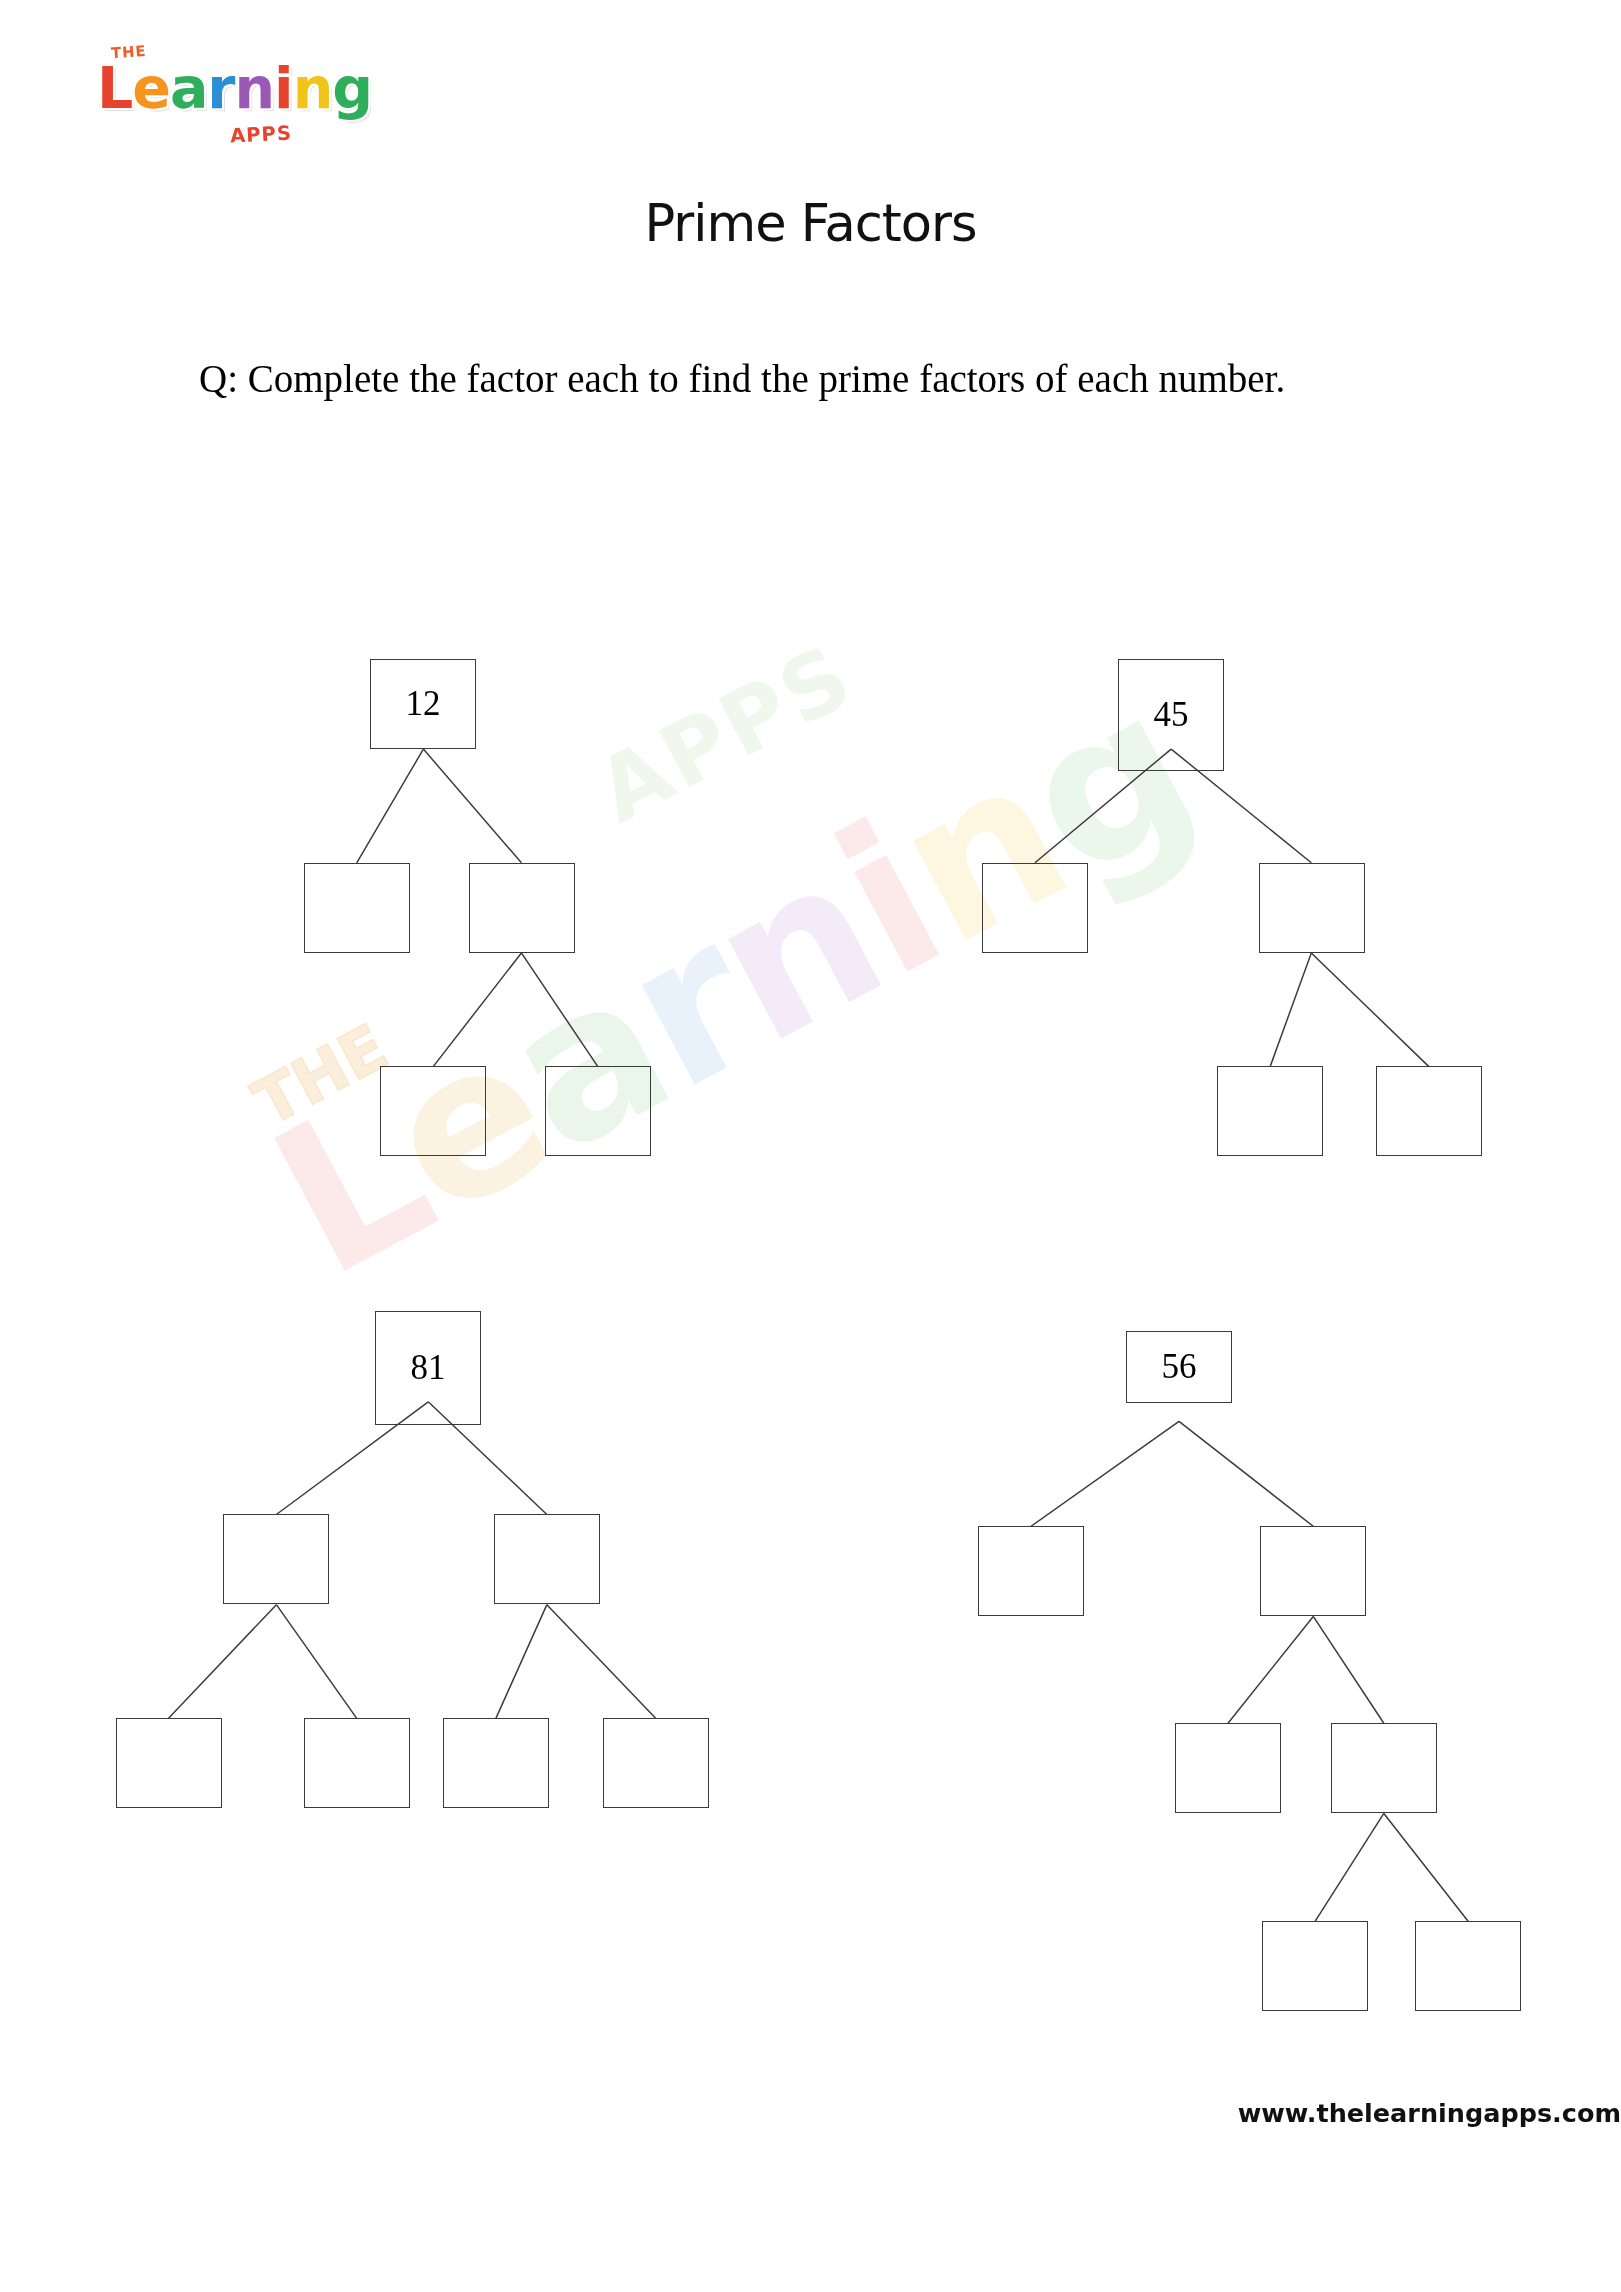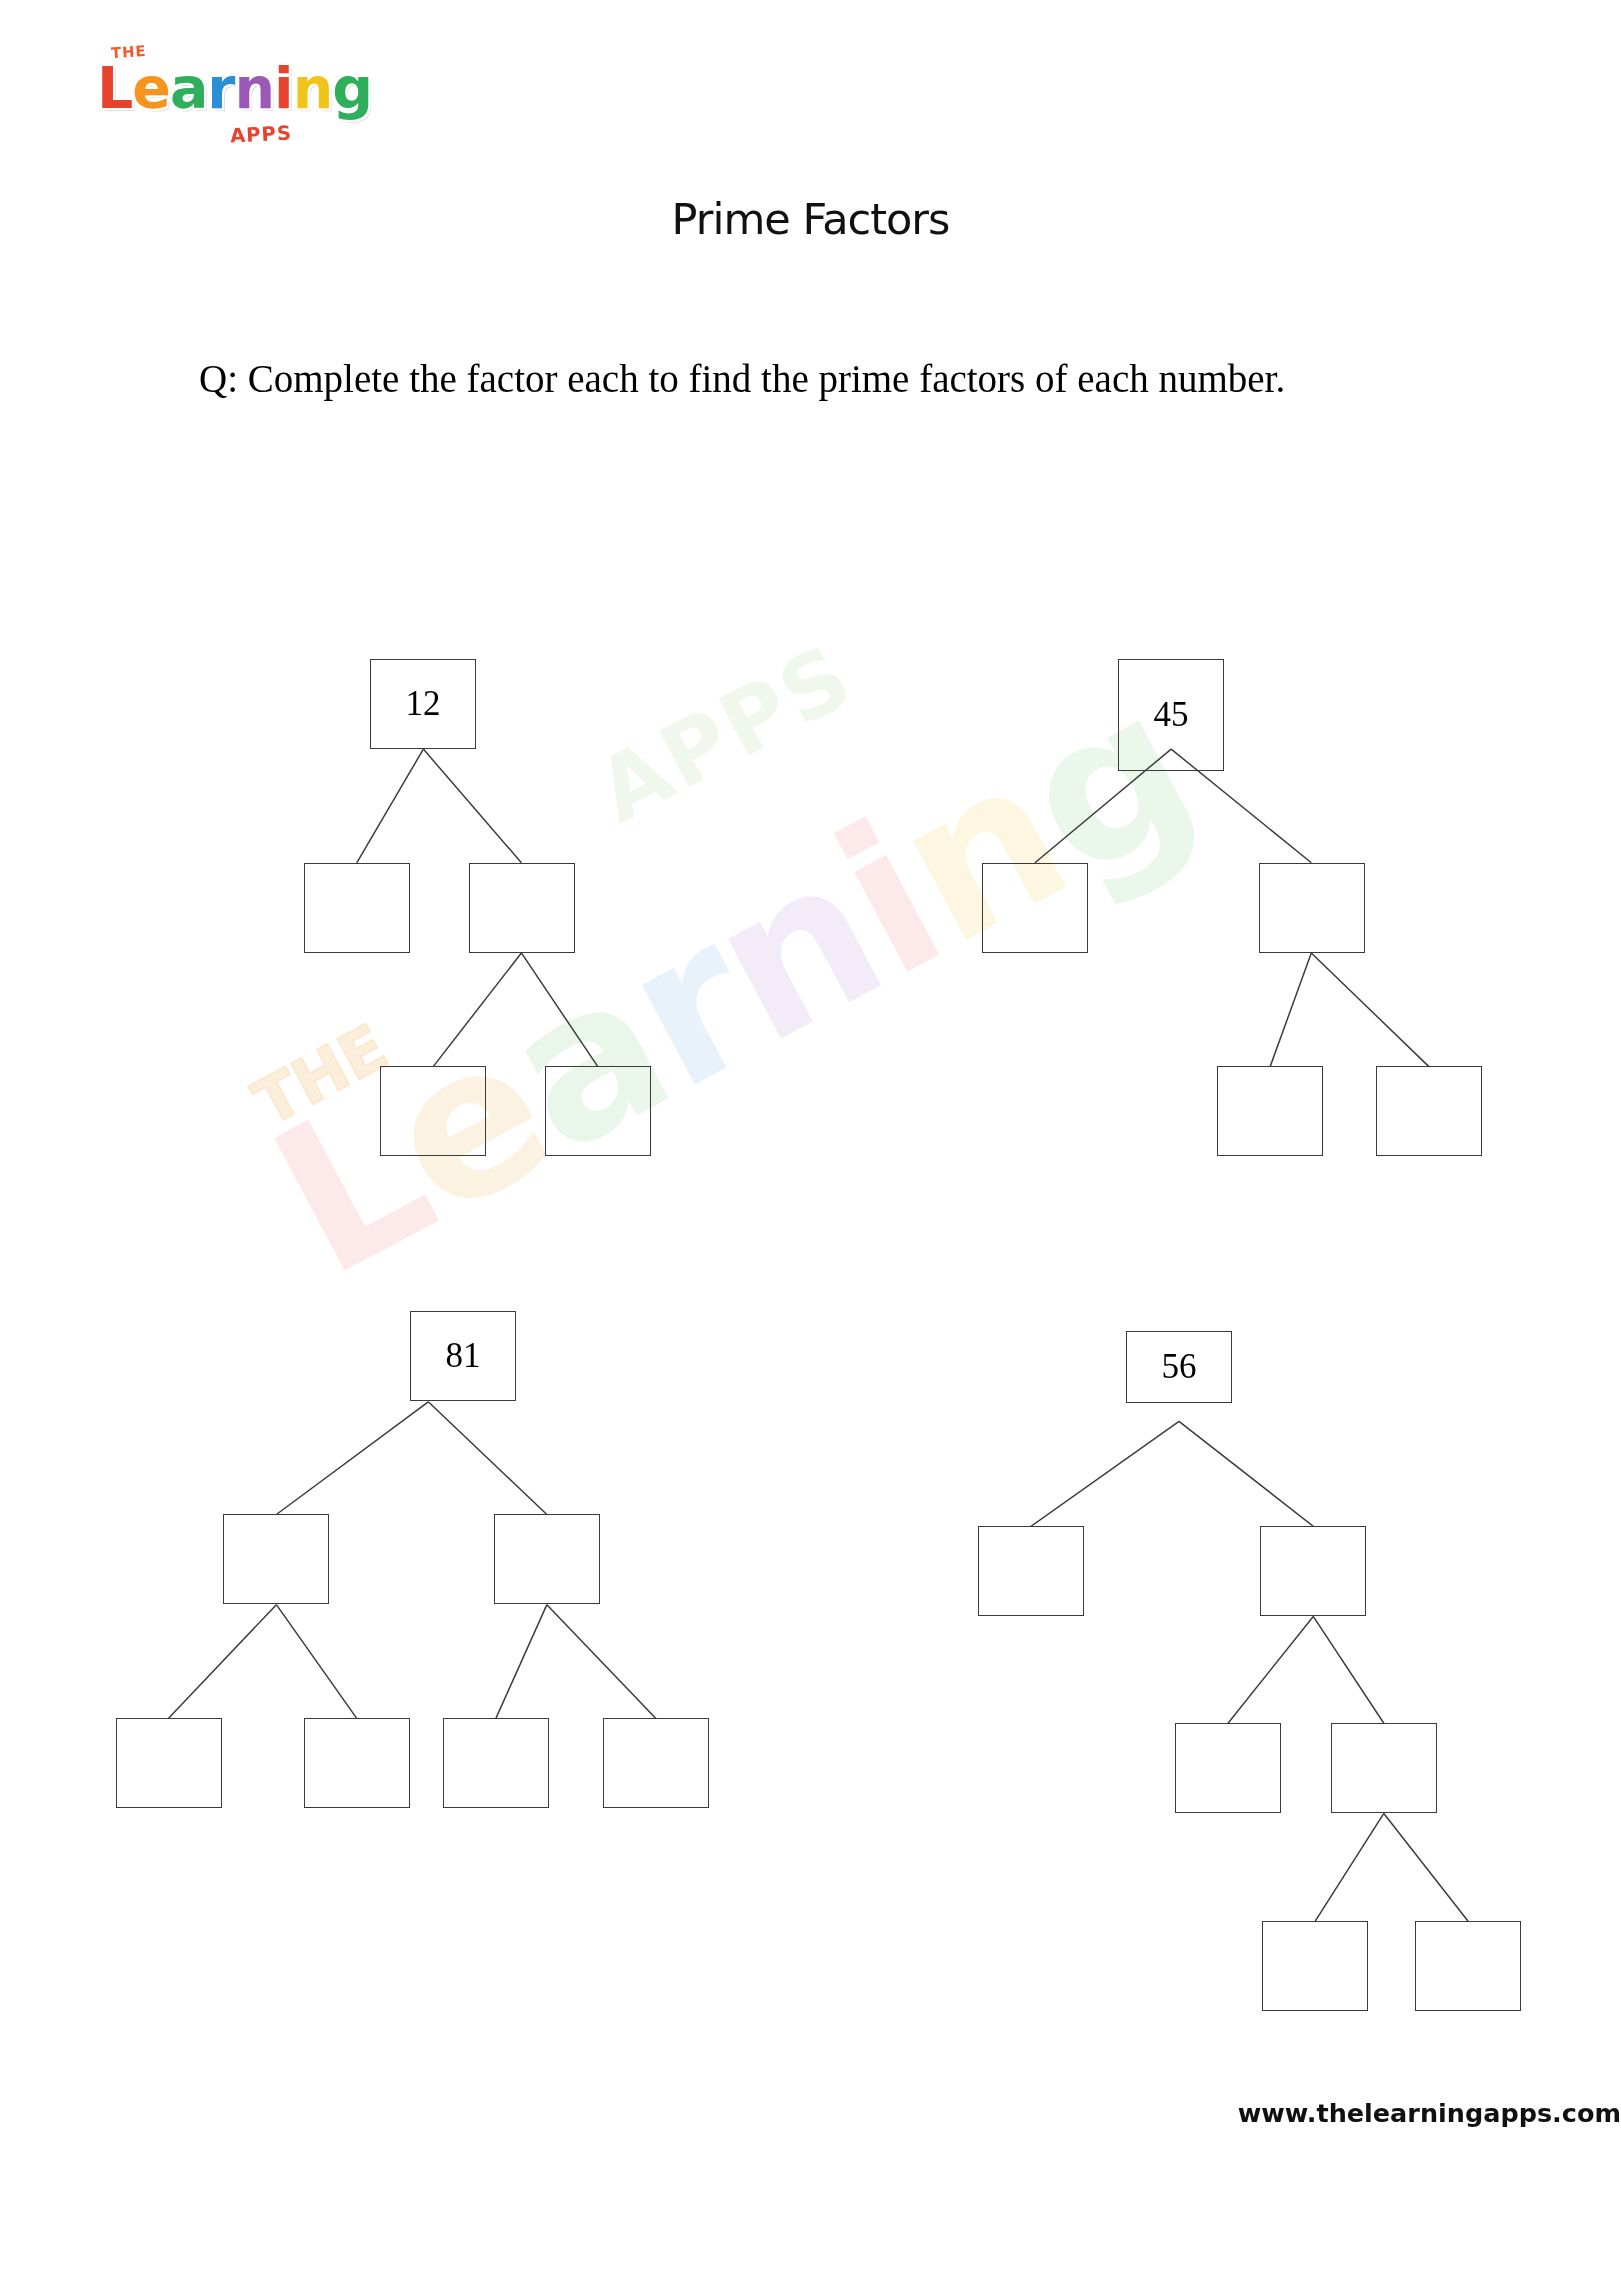--- a/index.html
+++ b/index.html
@@ -69,21 +69,21 @@
   }
 
   
   .title {
     position: absolute;
     left: 0;
     top: 194px;
     width: 100%;
     text-align: center;
     font-family: "DejaVu Sans", sans-serif;
-    font-size: 43px;
+    font-size: 51px;
     font-weight: 500;
     color: #111111;
     letter-spacing: -1px;
   }
   .prompt {
     position: absolute;
     left: 199px;
     top: 351px;
     width: 1098px;
     font-family: "Liberation Serif", serif;
@@ -227,21 +227,21 @@
     <div class="node" style="left: 370px; top: 659px; width: 106px; height: 90px;">12</div>
     <div class="node" style="left: 304px; top: 863px; width: 106px; height: 90px;"></div>
     <div class="node" style="left: 469px; top: 863px; width: 106px; height: 90px;"></div>
     <div class="node" style="left: 380px; top: 1066px; width: 106px; height: 90px;"></div>
     <div class="node" style="left: 545px; top: 1066px; width: 106px; height: 90px;"></div>
     <div class="node" style="left: 1118px; top: 659px; width: 106px; height: 112px;">45</div>
     <div class="node" style="left: 982px; top: 863px; width: 106px; height: 90px;"></div>
     <div class="node" style="left: 1259px; top: 863px; width: 106px; height: 90px;"></div>
     <div class="node" style="left: 1217px; top: 1066px; width: 106px; height: 90px;"></div>
     <div class="node" style="left: 1376px; top: 1066px; width: 106px; height: 90px;"></div>
-    <div class="node" style="left: 375px; top: 1311px; width: 106px; height: 90px; margin-left: 35px;">81</div>
+    <div class="node" style="left: 375px; top: 1311px; width: 106px; height: 114px;">81</div>
     <div class="node" style="left: 223px; top: 1514px; width: 106px; height: 90px;"></div>
     <div class="node" style="left: 494px; top: 1514px; width: 106px; height: 90px;"></div>
     <div class="node" style="left: 116px; top: 1718px; width: 106px; height: 90px;"></div>
     <div class="node" style="left: 304px; top: 1718px; width: 106px; height: 90px;"></div>
     <div class="node" style="left: 443px; top: 1718px; width: 106px; height: 90px;"></div>
     <div class="node" style="left: 603px; top: 1718px; width: 106px; height: 90px;"></div>
     <div class="node" style="left: 1126px; top: 1331px; width: 106px; height: 72px;">56</div>
     <div class="node" style="left: 978px; top: 1526px; width: 106px; height: 90px;"></div>
     <div class="node" style="left: 1260px; top: 1526px; width: 106px; height: 90px;"></div>
     <div class="node" style="left: 1175px; top: 1723px; width: 106px; height: 90px;"></div>

